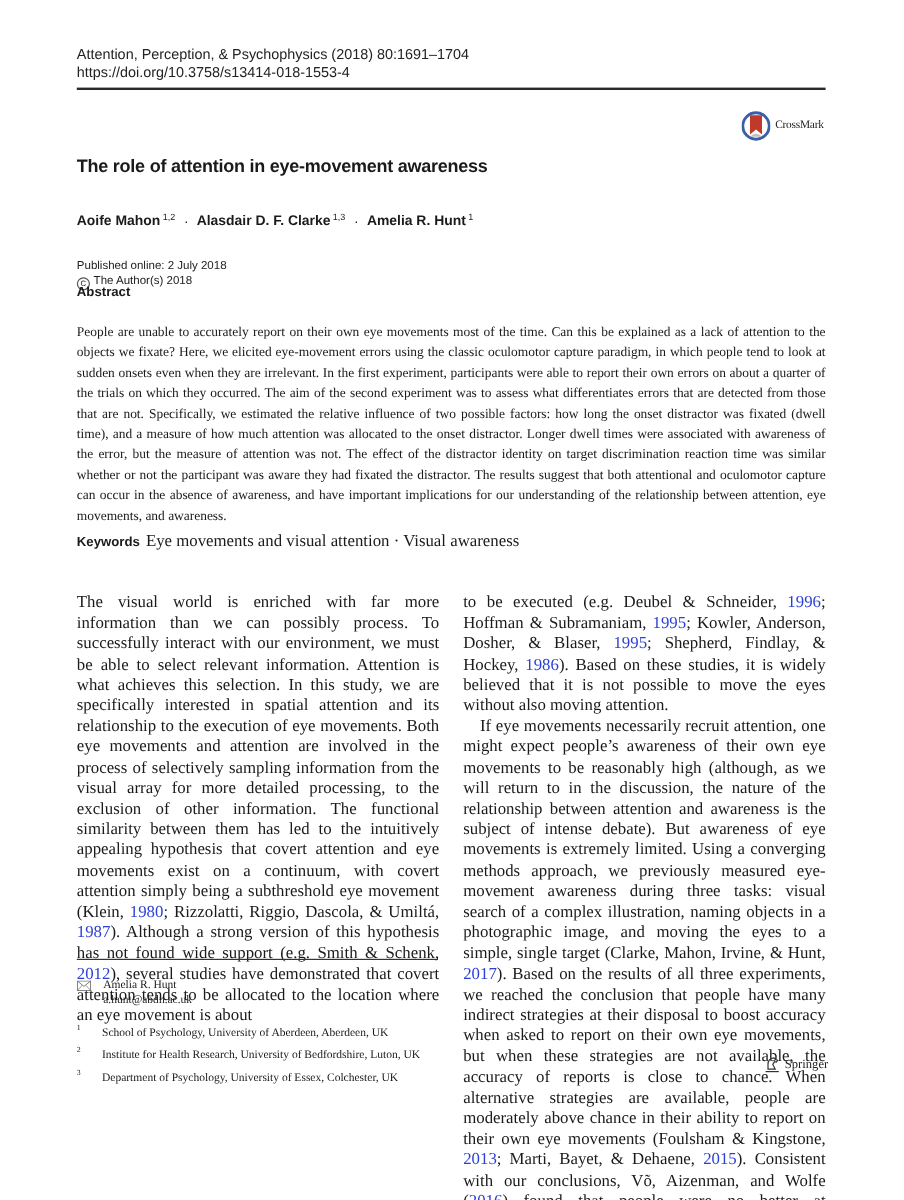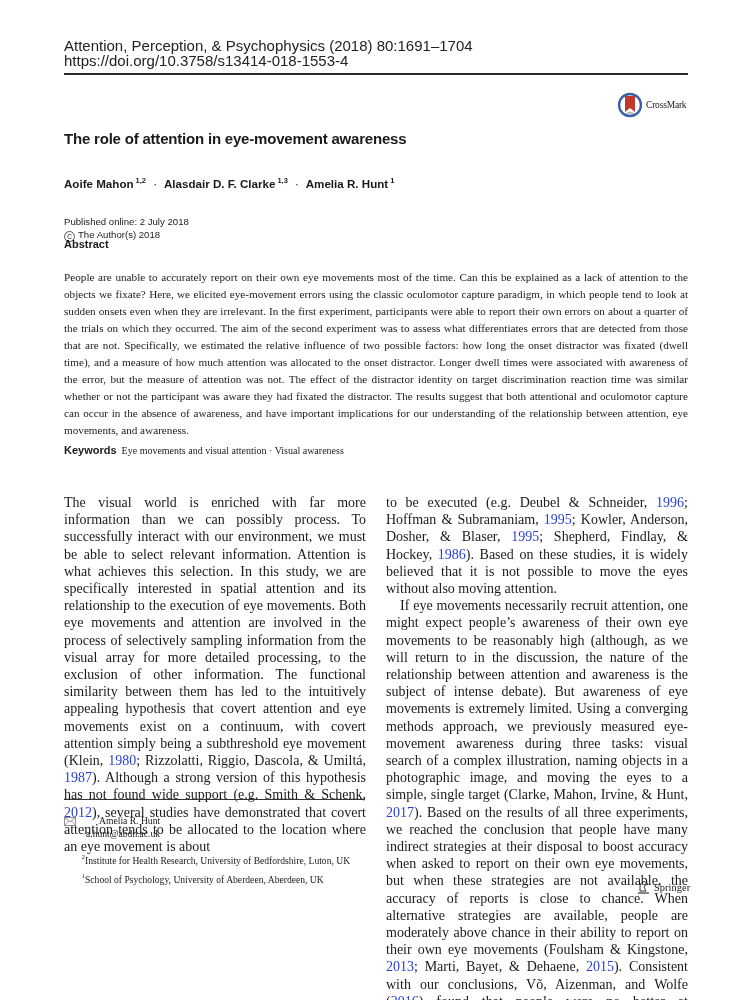--- a/index.html
+++ b/index.html
@@ -1,40 +1,40 @@
 <!DOCTYPE html>
 <html><head>
 <meta charset="utf-8">
 <style>
   html, body { margin: 0; padding: 0; background: #ffffff; }
   body { width: 753px; height: 1000px; position: relative; overflow: hidden; color: #1a1a1a; }
   .sans { font-family: "Liberation Sans", "DejaVu Sans", sans-serif; }
-  .serif { font-family: "Liberation Serif", "DejaVu Serif", serif; text-align: right; }
+  .serif { font-family: "Liberation Serif", "DejaVu Serif", serif; }
 
-  .header { position: absolute; left: 64px; top: 38px; font-size: 15px; line-height: 15px; color: #222; }
+  .header { position: absolute; left: 64px; top: 38px; font-size: 12px; line-height: 15px; color: #222; }
   .header-rule { position: absolute; left: 64px; top: 73px; width: 624px; height: 2px; background: #2a2a2a; }
 
   .crossmark { position: absolute; left: 618px; top: 92px; display: flex; align-items: center; gap: 4px; }
   .crossmark-text { font-size: 9.5px; color: #222; letter-spacing: -0.2px; }
 
   .title { position: absolute; left: 64px; top: 130px; font-size: 15px; font-weight: bold; color: #1a1a1a; letter-spacing: -0.2px; margin: 0; }
 
   .authors { position: absolute; left: 64px; top: 176px; font-size: 11.6px; font-weight: bold; color: #1a1a1a; }
-  .authors sup { font-size: 7.5px; font-weight: bold; margin-left: 2px; }
+  .authors sup { font-size: 7.5px; font-weight: normal; margin-left: 2px; }
   .authors .sep { font-weight: normal; margin: 0 4px; }
 
   .pubinfo { position: absolute; left: 64px; top: 215px; font-size: 9.6px; line-height: 13px; color: #222; }
   .copy-icon { display: inline-block; width: 9px; height: 9px; border: 1px solid #555; border-radius: 50%; font-size: 6.5px; line-height: 9px; text-align: center; vertical-align: -1px; margin-right: 3px; }
 
   .abstract-head { position: absolute; left: 64px; top: 238px; font-size: 11px; font-weight: bold; margin: 0; }
   .abstract-body { position: absolute; left: 64px; top: 269px; width: 624px; font-size: 11.2px; line-height: 17px; text-align: justify; text-align-last: left; margin: 0; color: #1a1a1a; }
 
   .keywords { position: absolute; left: 64px; top: 444px; font-size: 11px; }
   .keywords .kw-label { font-weight: bold; margin-right: 5px; }
-  .keywords .kw-text { font-family: "Liberation Serif", "DejaVu Serif", serif; font-size: 10px; }
+  .keywords .kw-text { font-family: "Liberation Serif", "DejaVu Serif", serif; font-size: 14px; }
 
   .col { position: absolute; top: 494px; width: 302px; font-size: 14px; line-height: 17.2px; text-align: justify; color: #1a1a1a; }
   .col-left { left: 64px; }
   .col-right { left: 386px; }
   .col p { margin: 0; }
   .col p.indent { text-indent: 14px; }
   .cite { color: #2a3fd6; text-decoration: none; cursor: pointer; }
 
   .foot-rule { position: absolute; left: 64px; top: 799px; width: 301px; height: 1px; background: #333; }
   .corr { position: absolute; left: 64px; top: 815px; font-size: 9.6px; line-height: 12.5px; display: flex; gap: 10px; }
@@ -104,26 +104,30 @@
     <path d="M11.5 8.5 L7.5 4" fill="none" stroke="#777" stroke-width="0.6"></path>
   </svg>
   <div>
     <div>Amelia R. Hunt</div>
     <div>a.hunt@abdn.ac.uk</div>
   </div>
 </div>
 
 <div class="affils serif">
   <div class="affil">
+      <span class="num">1</span>
+      <span>School of Psychology, University of Aberdeen, Aberdeen, UK</span>
+    </div>
+  <div class="affil">
       <span class="num">2</span>
       <span>Institute for Health Research, University of Bedfordshire, Luton, UK</span>
     </div>
   <div class="affil">
-      <span class="num">1</span>
-      <span>School of Psychology, University of Aberdeen, Aberdeen, UK</span>
+      <span class="num">3</span>
+      <span>Department of Psychology, University of Essex, Colchester, UK</span>
     </div>
 </div>
 
 <div class="springer serif">
   <svg width="13" height="14" viewBox="0 0 13 14">
     <path d="M3 11 L3 7 Q3 2 8 1.5 L9.5 3 L11 3.5 L10 5 L8.5 4.8 L7 7 L9 11 Z" fill="none" stroke="#333" stroke-width="1"></path>
     <line x1="1" y1="13" x2="12" y2="13" stroke="#333" stroke-width="1.2"></line>
   </svg>
   <span>Springer</span>
 </div>

